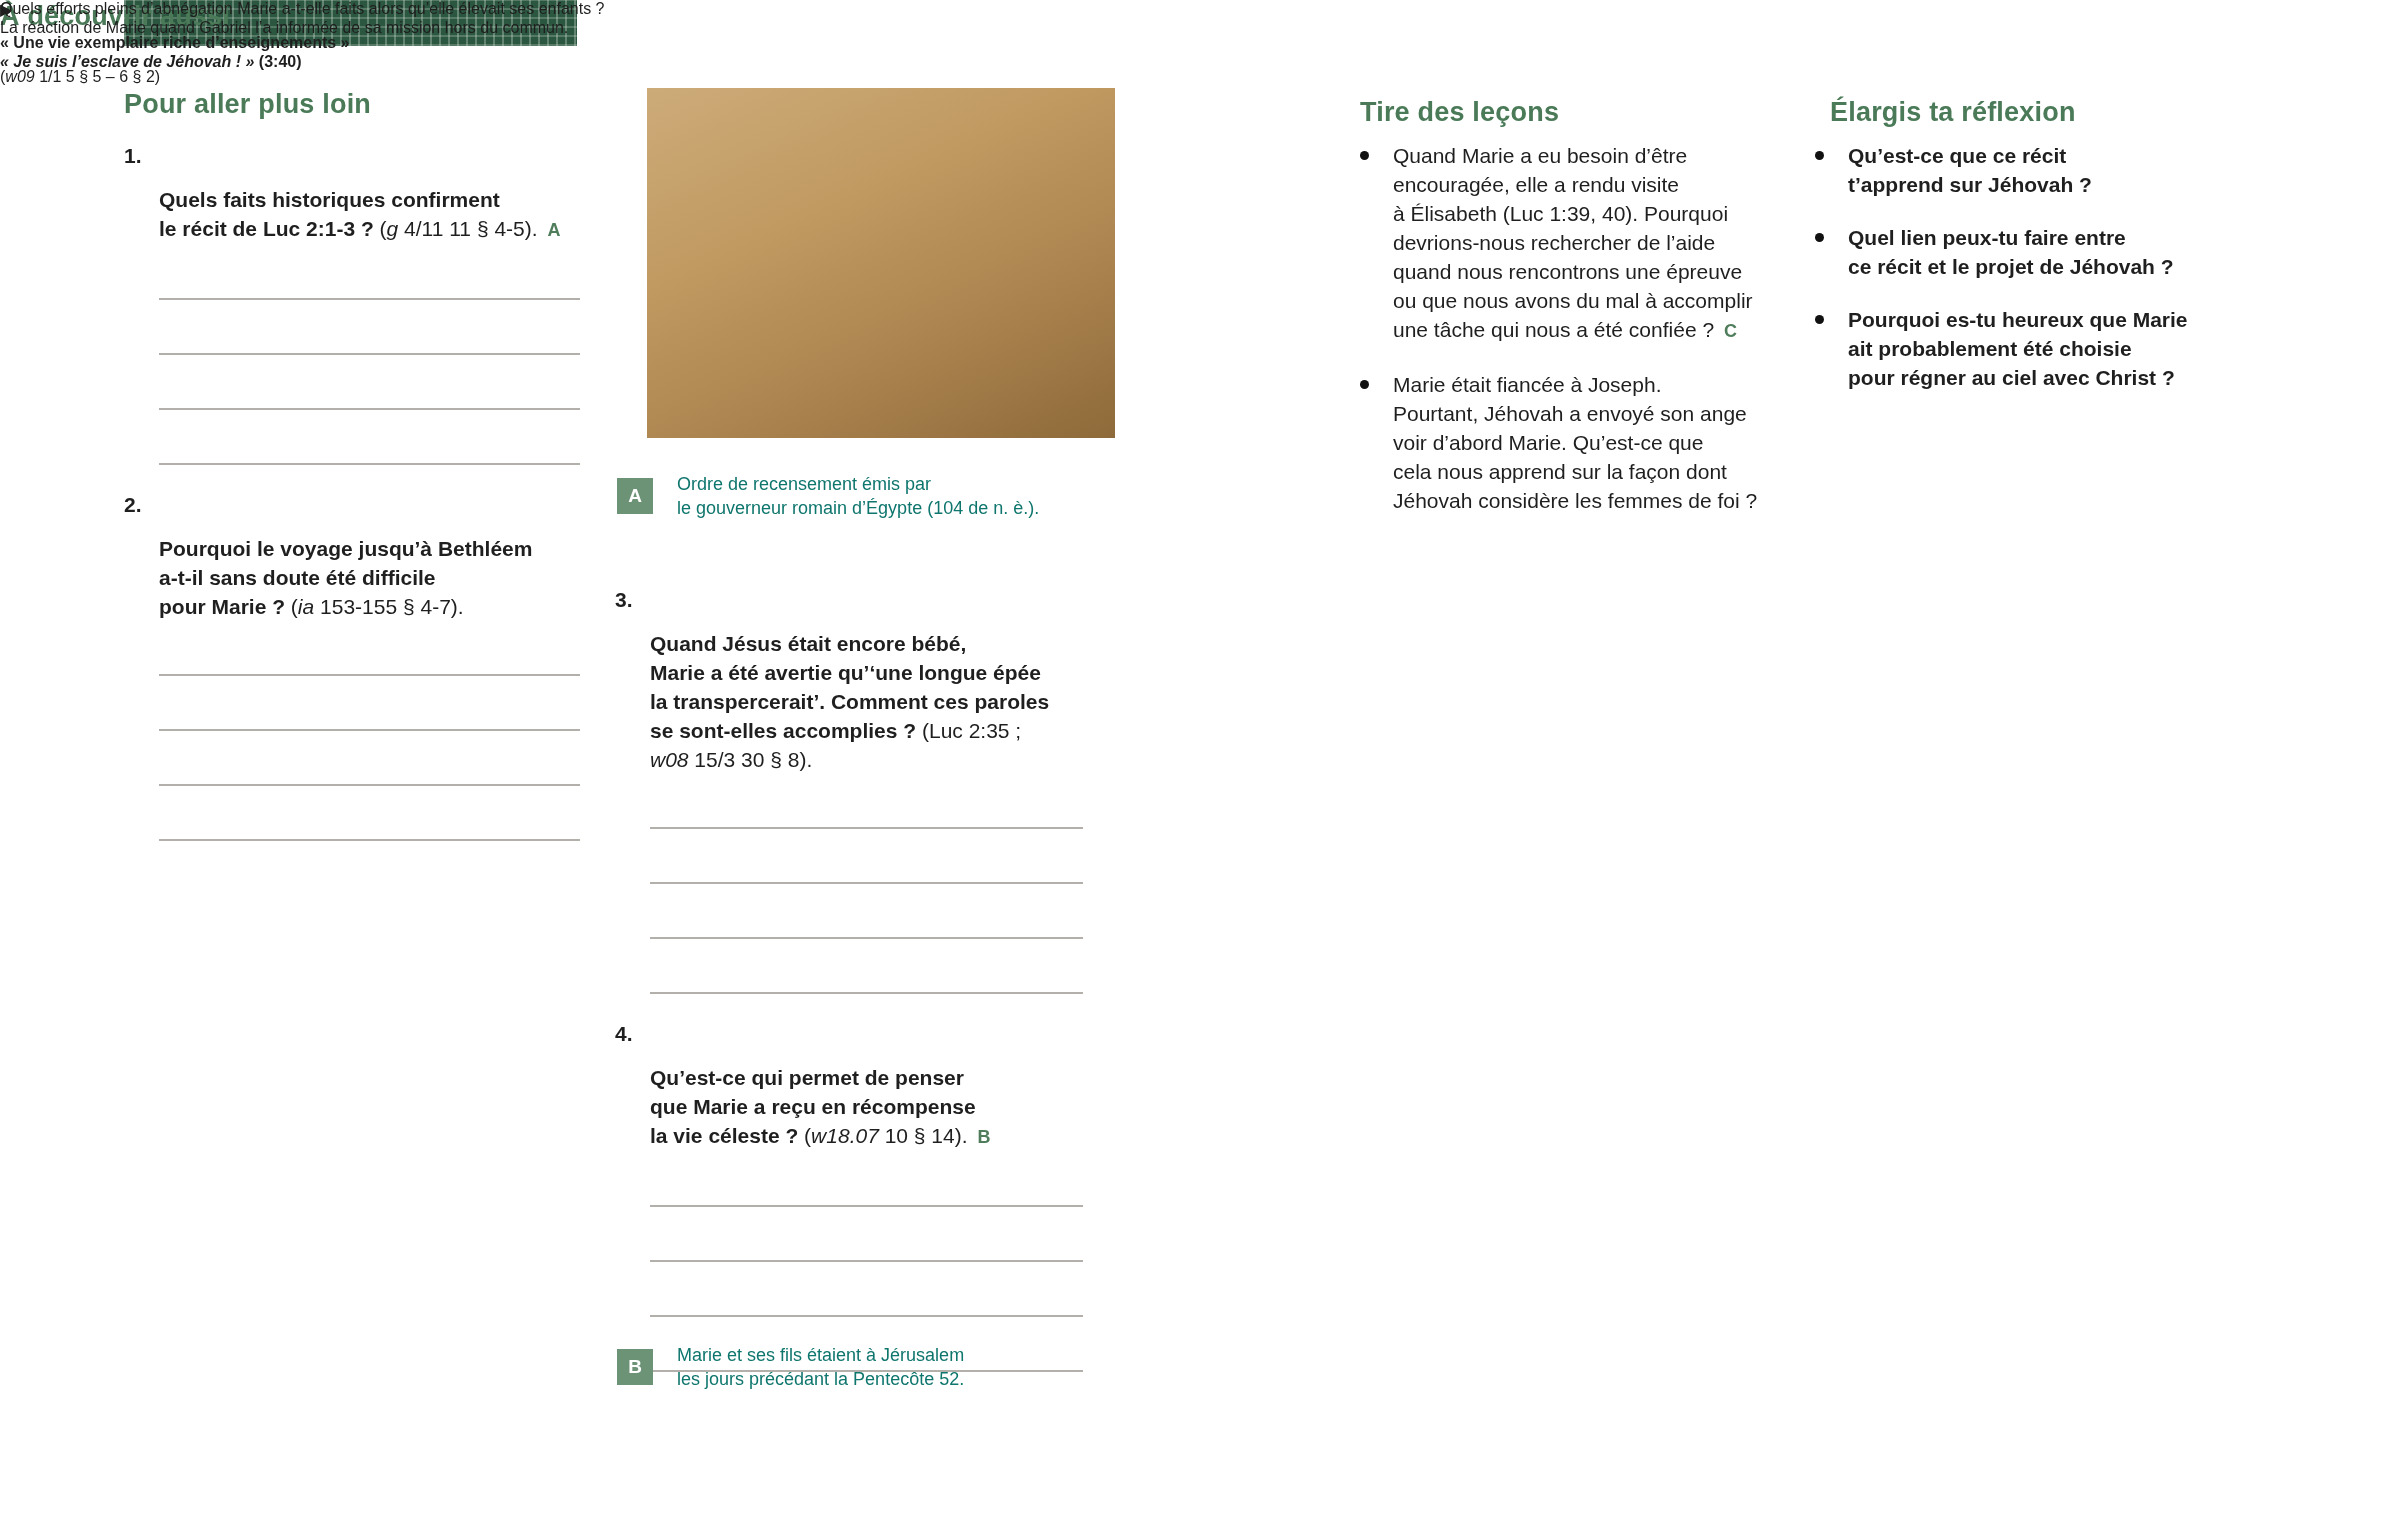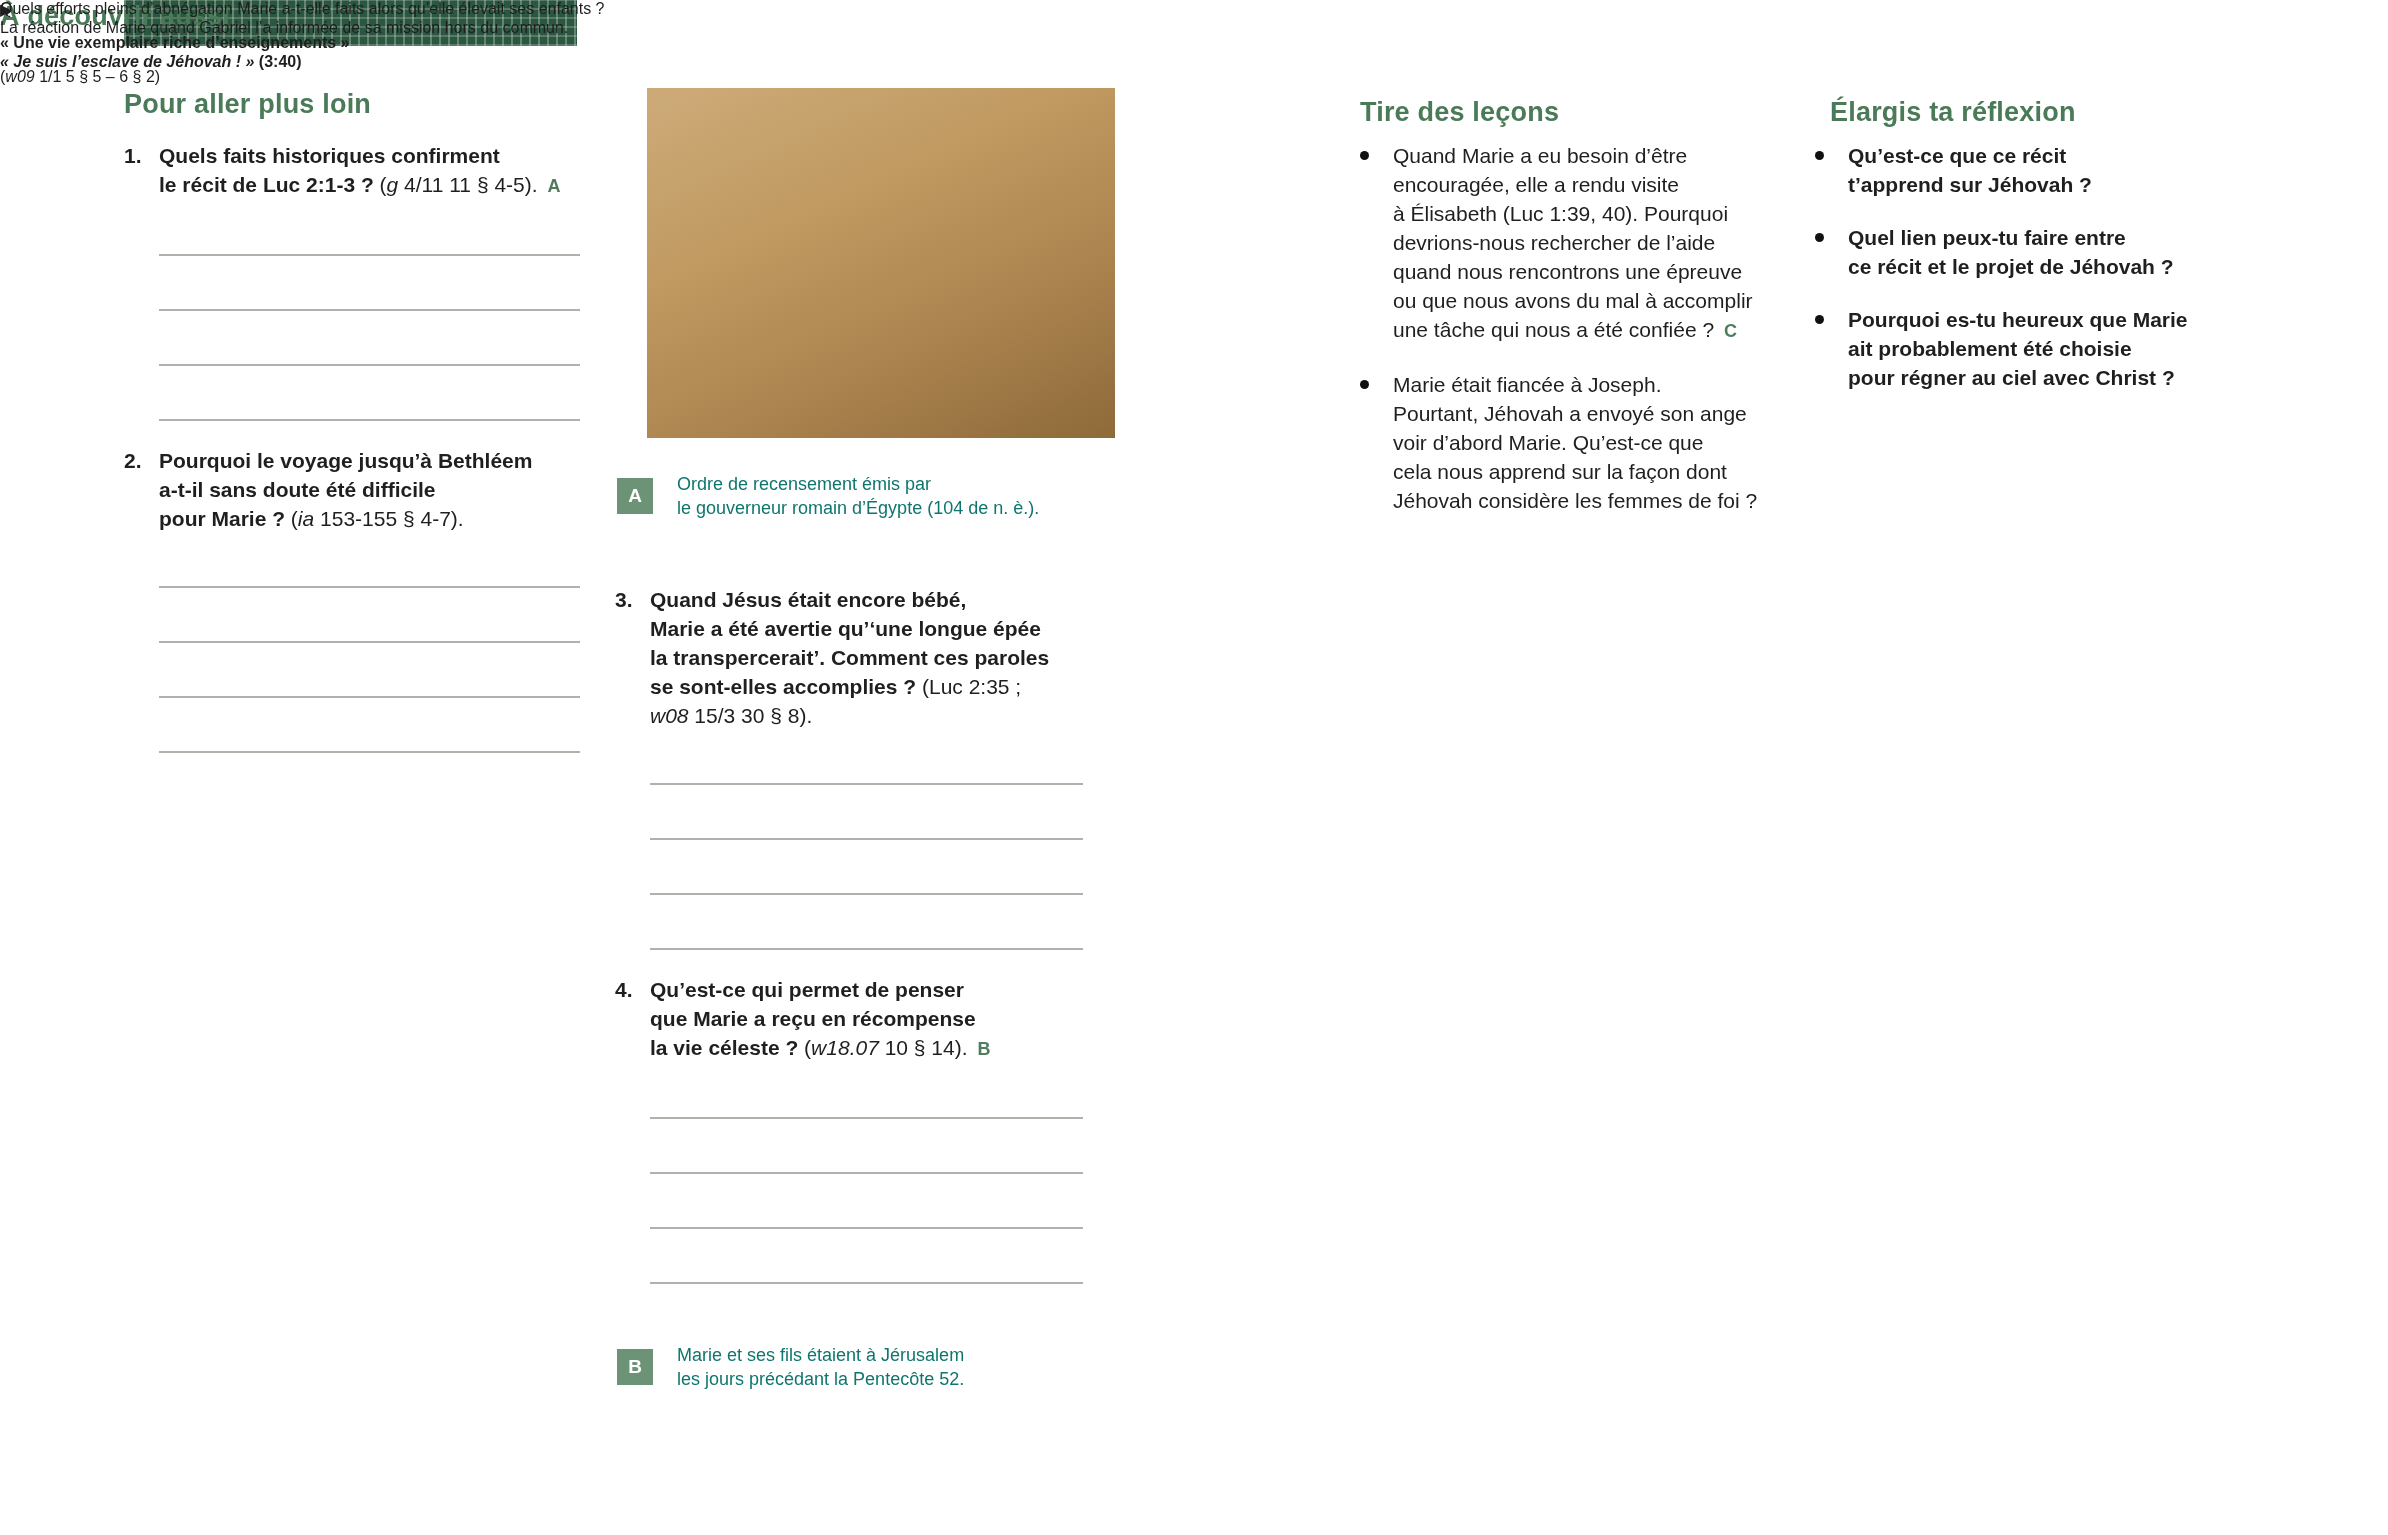--- a/index.html
+++ b/index.html
@@ -14,21 +14,21 @@
   .banner{left:124px;top:0;width:453px;height:46px;background-color:#2b5640;
           background-image:
             repeating-linear-gradient(90deg, rgba(210,224,211,.34) 0 2px, transparent 2px 9px),
             repeating-linear-gradient(0deg, rgba(210,224,211,.26) 0 2px, transparent 2px 9px);}
 
   
   .qcol{display:block;}
   .question{margin-bottom:25px;}
   .qrow{display:flex;}
   .qnum{width:35px;flex:0 0 35px;font-size:21px;line-height:29px;font-weight:700;}
-  .qtext{font-size:21px;line-height:29px;white-space:pre-line;}
+  .qtext{font-size:21px;line-height:29px;white-space:pre-line;margin-top:44px;}
   .b{font-weight:700;}
   .i{font-style:italic;}
   .bi{font-weight:700;font-style:italic;}
   .mk{color:#4f7d5c;font-weight:700;font-size:18px;margin-left:10px;}
   .answers{margin-left:35px;}
   .ans-line{height:53px;border-bottom:2px solid #b3b0ab;}
 
   
   .figrow{display:flex;align-items:center;}
   .figsq{width:36px;height:36px;background:#6d9377;color:#fff;font-weight:700;font-size:19px;

